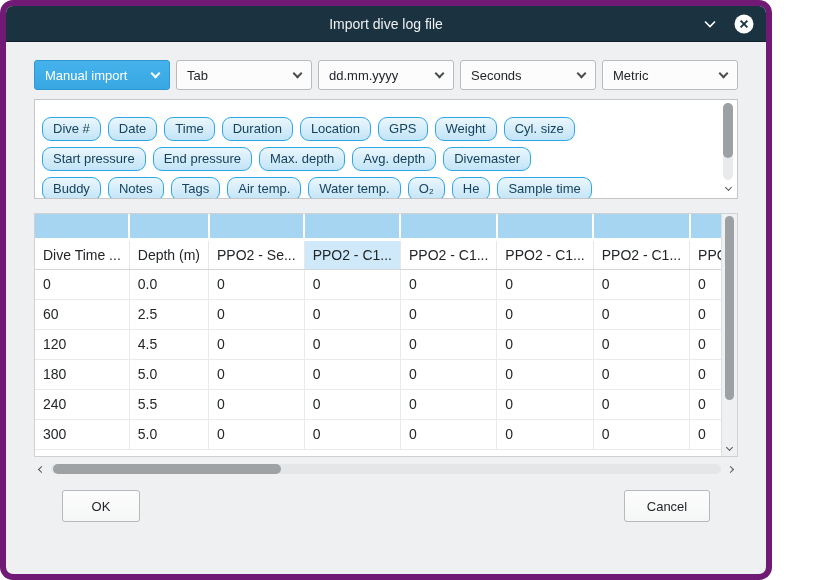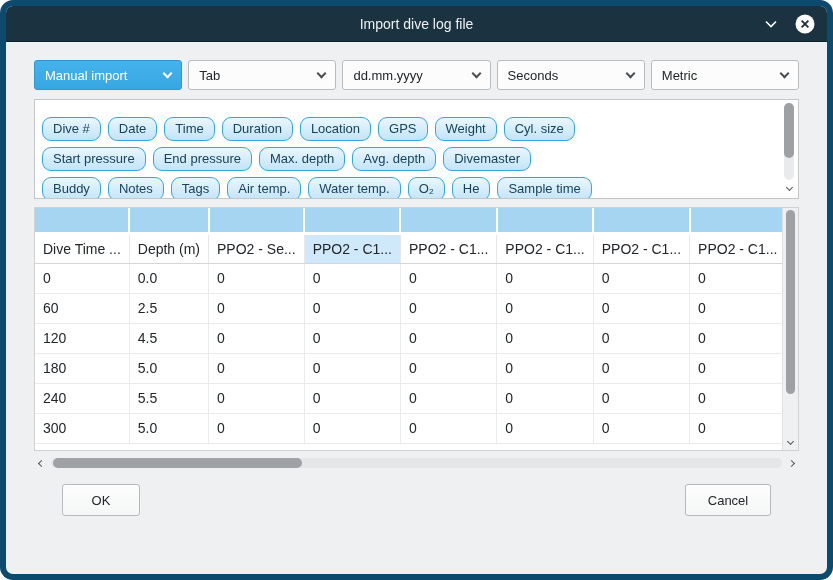--- a/index.html
+++ b/index.html
@@ -4,22 +4,22 @@
 <style>
   * { box-sizing: border-box; margin: 0; padding: 0; }
   html,body { background:#ffffff; }
   body {
     font-family: "Liberation Sans", "DejaVu Sans", sans-serif;
     font-size: 13px;
     color: #232629;
     width: 833px;
   }
   .frame {
-    width: 833px; height: 580px;
-    background: #0c4a6e;
+    width: 772px; height: 580px;
+    background: #701a75;
     border-radius: 13px;
     padding: 6px;
     overflow: hidden;
   }
   .dialog {
     width: 100%; height: 100%;
     background: #eff0f1;
     border-radius: 7px;
     overflow: hidden;
     display: flex; flex-direction: column;
@@ -113,21 +113,21 @@
   }
   .varrow {
     position: absolute; left: 0; right: 0; bottom: 1px; height: 12px;
     display: flex; align-items: center; justify-content: center;
     color: #54585b; cursor: pointer;
   }
   
   .instruction { margin-top: 13px; font-size: 13px; color: #232629; }
   
   .table-area {
-    margin-top: 8px;
+    margin-top: 14px;
     height: 244px;
     background: #ffffff;
     border: 1px solid #cfd1d3;
     position: relative;
     overflow: hidden;
   }
   .table-clip { position: absolute; top: 0; left: 0; right: 16px; bottom: 0; overflow: hidden; }
   table.preview { border-collapse: collapse; table-layout: fixed; font-size: 14px; }
   tr.drop-row td {
     height: 25px;

